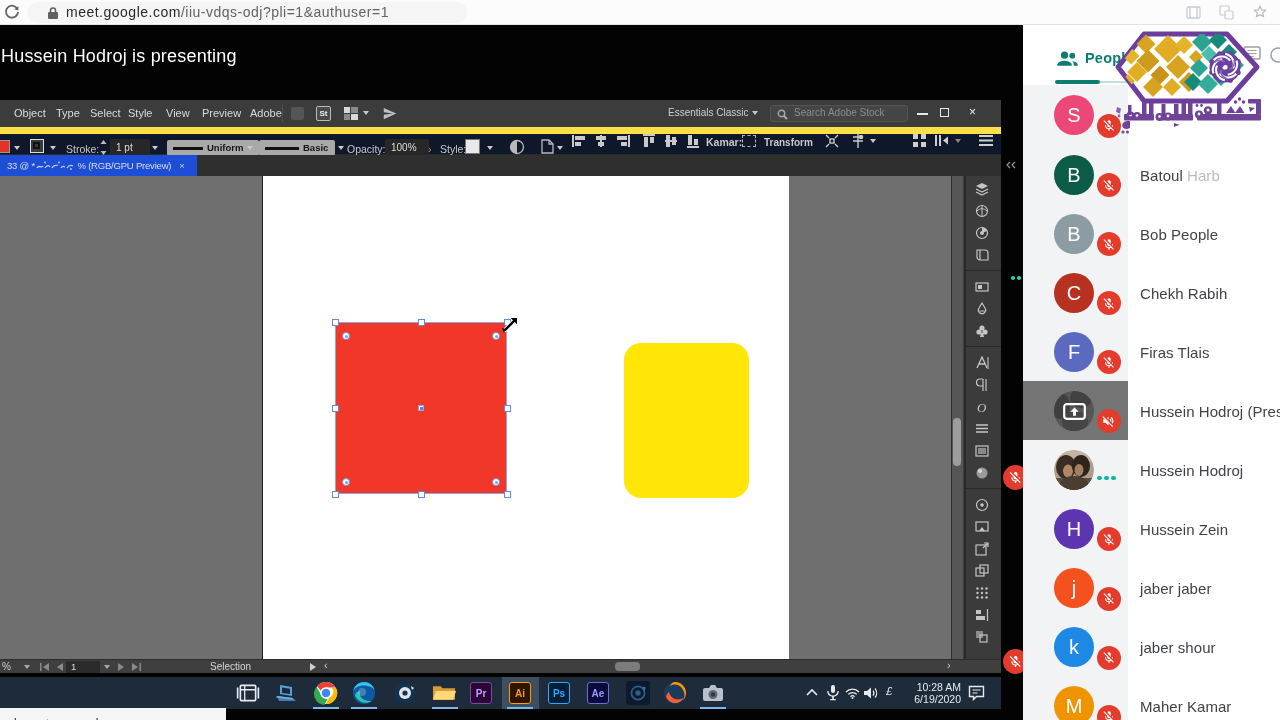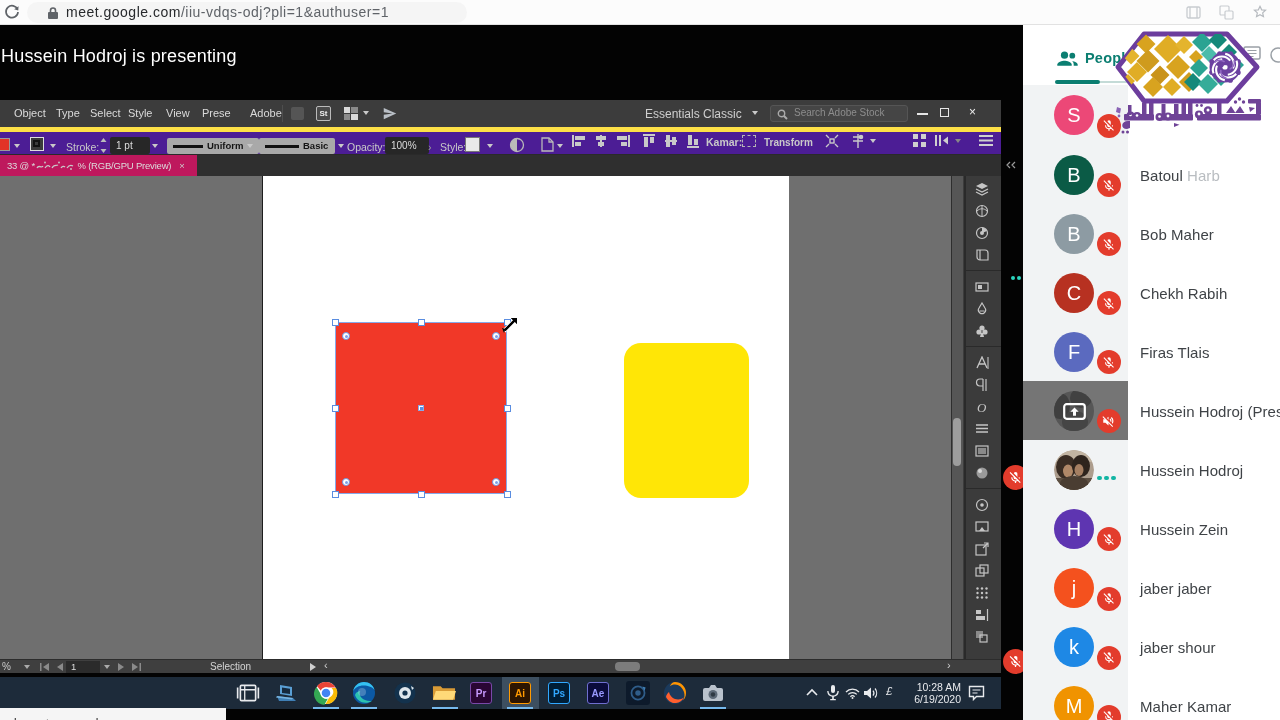--- a/index.html
+++ b/index.html
@@ -11,29 +11,29 @@
   #urlpill { left:27px; top:2px; width:440px; height:21px; border-radius:11px; background:#f5f5f5; }
   #urltxt { left:66px; top:4px; font-size:14px; color:#27292c; letter-spacing:0.5px; }
   #urltxt .dim { color:#5f6368; }
   
   #stage { left:0; top:25px; width:1023px; height:695px; background:#030303; z-index:1; }
   #presenting { left:1px; top:21px; color:#fff; font-size:18px; font-weight:500; letter-spacing:0.2px; }
   
   #ai { left:0; top:100px; width:1001px; height:573px; background:#3c3c3c; z-index:2; }
   #menubar { left:0; top:0; width:1001px; height:27px; background:#3c3c3c; }
   .mitem { position:absolute; top:7px; font-size:11px; color:#dadada; }
-  #ctrlbar { left:0; top:27px; width:1001px; height:28px; background:#4c1d95; border-top:5px solid #fde047; border-bottom:1px solid #2a2a2a; }
+  #ctrlbar { left:0; top:27px; width:1001px; height:28px; background:#0f172a; border-top:7px solid #fde047; border-bottom:1px solid #2a2a2a; }
   .clab { position:absolute; font-size:10.5px; color:#c9c9c9; top:9px; }
   .cfield { position:absolute; background:#272727; border-radius:2px; height:17px; top:5px; color:#ddd; font-size:10px; line-height:17px; padding-left:6px; }
   .cwidget { position:absolute; background:#a9a9a9; border-radius:2px; height:16px; top:6px; }
   .cwidget .ln { position:absolute; left:6px; top:7px; height:2.5px; background:#111; }
   .cwidget .wt { position:absolute; font-size:9.5px; color:#151515; top:2px; font-weight:bold; }
   .dar { position:absolute; width:0; height:0; border-left:3.5px solid transparent; border-right:3.5px solid transparent; border-top:4px solid #c9c9c9; }
   #tabbar { left:0; top:55px; width:1001px; height:21px; background:#2f2f2f; }
-  #doctab { left:0; top:0; width:197px; height:21px; background:#be185d; color:#dcdcdc; font-size:9.5px; line-height:21px; letter-spacing:-0.2px; }
+  #doctab { left:0; top:0; width:197px; height:21px; background:#1d4ed8; color:#dcdcdc; font-size:9.5px; line-height:21px; letter-spacing:-0.2px; }
   
   #docarea { left:0; top:76px; width:951px; height:483px; background:#6f6f6f; overflow:hidden; }
   #artboard { position:absolute; left:262px; top:0px; width:527px; height:483px; background:#ffffff; border-left:1px solid #1e1e1e; }
   #vsb { left:951px; top:76px; width:12px; height:483px; background:#565656; border-left:1px solid #2e2e2e; }
   #vsbthumb { left:953px; top:318px; width:8px; height:48px; background:#9d9d9d; border-radius:4px; }
   #dock { left:964px; top:76px; width:37px; height:483px; background:#3b3b3b; border-left:2px solid #2a2a2a; }
   
   #aibottom { left:0; top:559px; width:1001px; height:14px; background:#3f3f3f; border-top:1px solid #2c2c2c; }
   
   #taskbar { left:0; top:677px; width:1001px; height:32px; background:#1d2b3a; z-index:3; }
@@ -105,36 +105,36 @@
   </div>
 </div>
 
 <div class="abs" id="ai">
   <div class="abs" id="menubar">
     <span class="mitem" style="left:14px">Object</span>
     <span class="mitem" style="left:56px">Type</span>
     <span class="mitem" style="left:90px">Select</span>
     <span class="mitem" style="left:128px">Style</span>
     <span class="mitem" style="left:166px">View</span>
-    <span class="mitem" style="left:202px">Prese</span>
+    <span class="mitem" style="left:202px">Preview</span>
     <span class="mitem" style="left:250px">Adobe</span>
     <div class="abs" style="left:282px;top:5px;width:1px;height:17px;background:#4e4e4e"></div>
     <div class="abs" style="left:291px;top:7px;width:13px;height:13px;background:#555;border-radius:2px"></div>
     <div class="abs" style="left:316px;top:6px;width:15px;height:15px;background:#4a4a4a;border:1px solid #bbb;border-radius:2px;color:#eee;font-size:8px;text-align:center;line-height:13px;font-weight:bold">St</div>
     <svg class="abs" style="left:344px;top:7px" width="14" height="13" viewBox="0 0 14 13">
         <rect x="0" y="0" width="6" height="6" fill="#d9d9d9"></rect>
         <rect x="7" y="0" width="7" height="6" fill="#8a8a8a"></rect>
         <rect x="0" y="7" width="6" height="6" fill="#8a8a8a"></rect>
         <rect x="7" y="7" width="7" height="6" fill="#d9d9d9"></rect>
       </svg>
     <div class="dar" style="left:363px;top:11px"></div>
     <svg class="abs" style="left:382px;top:6px" width="16" height="15" viewBox="0 0 24 24" fill="#b9bfc6">
         <path d="M2 21l20-9L2 3l0 7 14 2-14 2z"></path>
       </svg>
-    <span class="mitem" style="left:645px;color:#cfcfcf;font-size:12px">Essentials Classic</span>
+    <span class="mitem" style="left:668px;color:#cfcfcf;font-size:10px">Essentials Classic</span>
     <div class="dar" style="left:752px;top:11px"></div>
     <div class="abs" style="left:770px;top:5px;width:138px;height:17px;background:#454545;border-radius:3px;border:1px solid #555"></div>
     <svg class="abs" style="left:777px;top:9px" width="11" height="11" viewBox="0 0 11 11" fill="none" stroke="#aaa" stroke-width="1.4">
         <circle cx="4.5" cy="4.5" r="3.2"></circle>
         <path d="M7 7l3 3" stroke-width="2"></path>
       </svg>
     <span class="mitem" style="left:794px;font-size:10px;color:#8d8d8d">Search Adobe Stock</span>
     <div class="abs" style="left:917px;top:13px;width:11px;height:1.6px;background:#e6e6e6"></div>
     <div class="abs" style="left:940px;top:8px;width:9px;height:9px;border:1.6px solid #e6e6e6"></div>
     <span class="abs" style="left:969px;top:5px;color:#eee;font-size:12px">×</span>
@@ -423,21 +423,21 @@
 <div class="badge" style="top:207.0px">
       <svg style="position:absolute;left:5px;top:4.5px" width="14" height="15" viewBox="0 0 24 24">
         <g fill="#fff">
           <path d="M12 14.8a3 3 0 0 0 3-3V6a3 3 0 1 0-6 0v5.8a3 3 0 0 0 3 3z"></path>
           <path d="M17 11.6a5 5 0 0 1-10 0H5.2a6.8 6.8 0 0 0 5.8 6.7v2.5h2v-2.5a6.8 6.8 0 0 0 5.8-6.7H17z"></path>
         </g>
         <line x1="4.5" y1="2.5" x2="21" y2="19" stroke="#e33c2c" stroke-width="3"></line>
         <line x1="3.2" y1="3.8" x2="19.7" y2="20.3" stroke="#fff" stroke-width="1.8"></line>
       </svg>
     </div>
-<div class="pname" style="top:200.5px">Bob Maher</div>
+<div class="pname" style="top:200.5px">Bob People</div>
 <div class="av" style="top:247.5px;background:#b73121">C</div>
 <div class="badge" style="top:266.0px">
       <svg style="position:absolute;left:5px;top:4.5px" width="14" height="15" viewBox="0 0 24 24">
         <g fill="#fff">
           <path d="M12 14.8a3 3 0 0 0 3-3V6a3 3 0 1 0-6 0v5.8a3 3 0 0 0 3 3z"></path>
           <path d="M17 11.6a5 5 0 0 1-10 0H5.2a6.8 6.8 0 0 0 5.8 6.7v2.5h2v-2.5a6.8 6.8 0 0 0 5.8-6.7H17z"></path>
         </g>
         <line x1="4.5" y1="2.5" x2="21" y2="19" stroke="#e33c2c" stroke-width="3"></line>
         <line x1="3.2" y1="3.8" x2="19.7" y2="20.3" stroke="#fff" stroke-width="1.8"></line>
       </svg>

